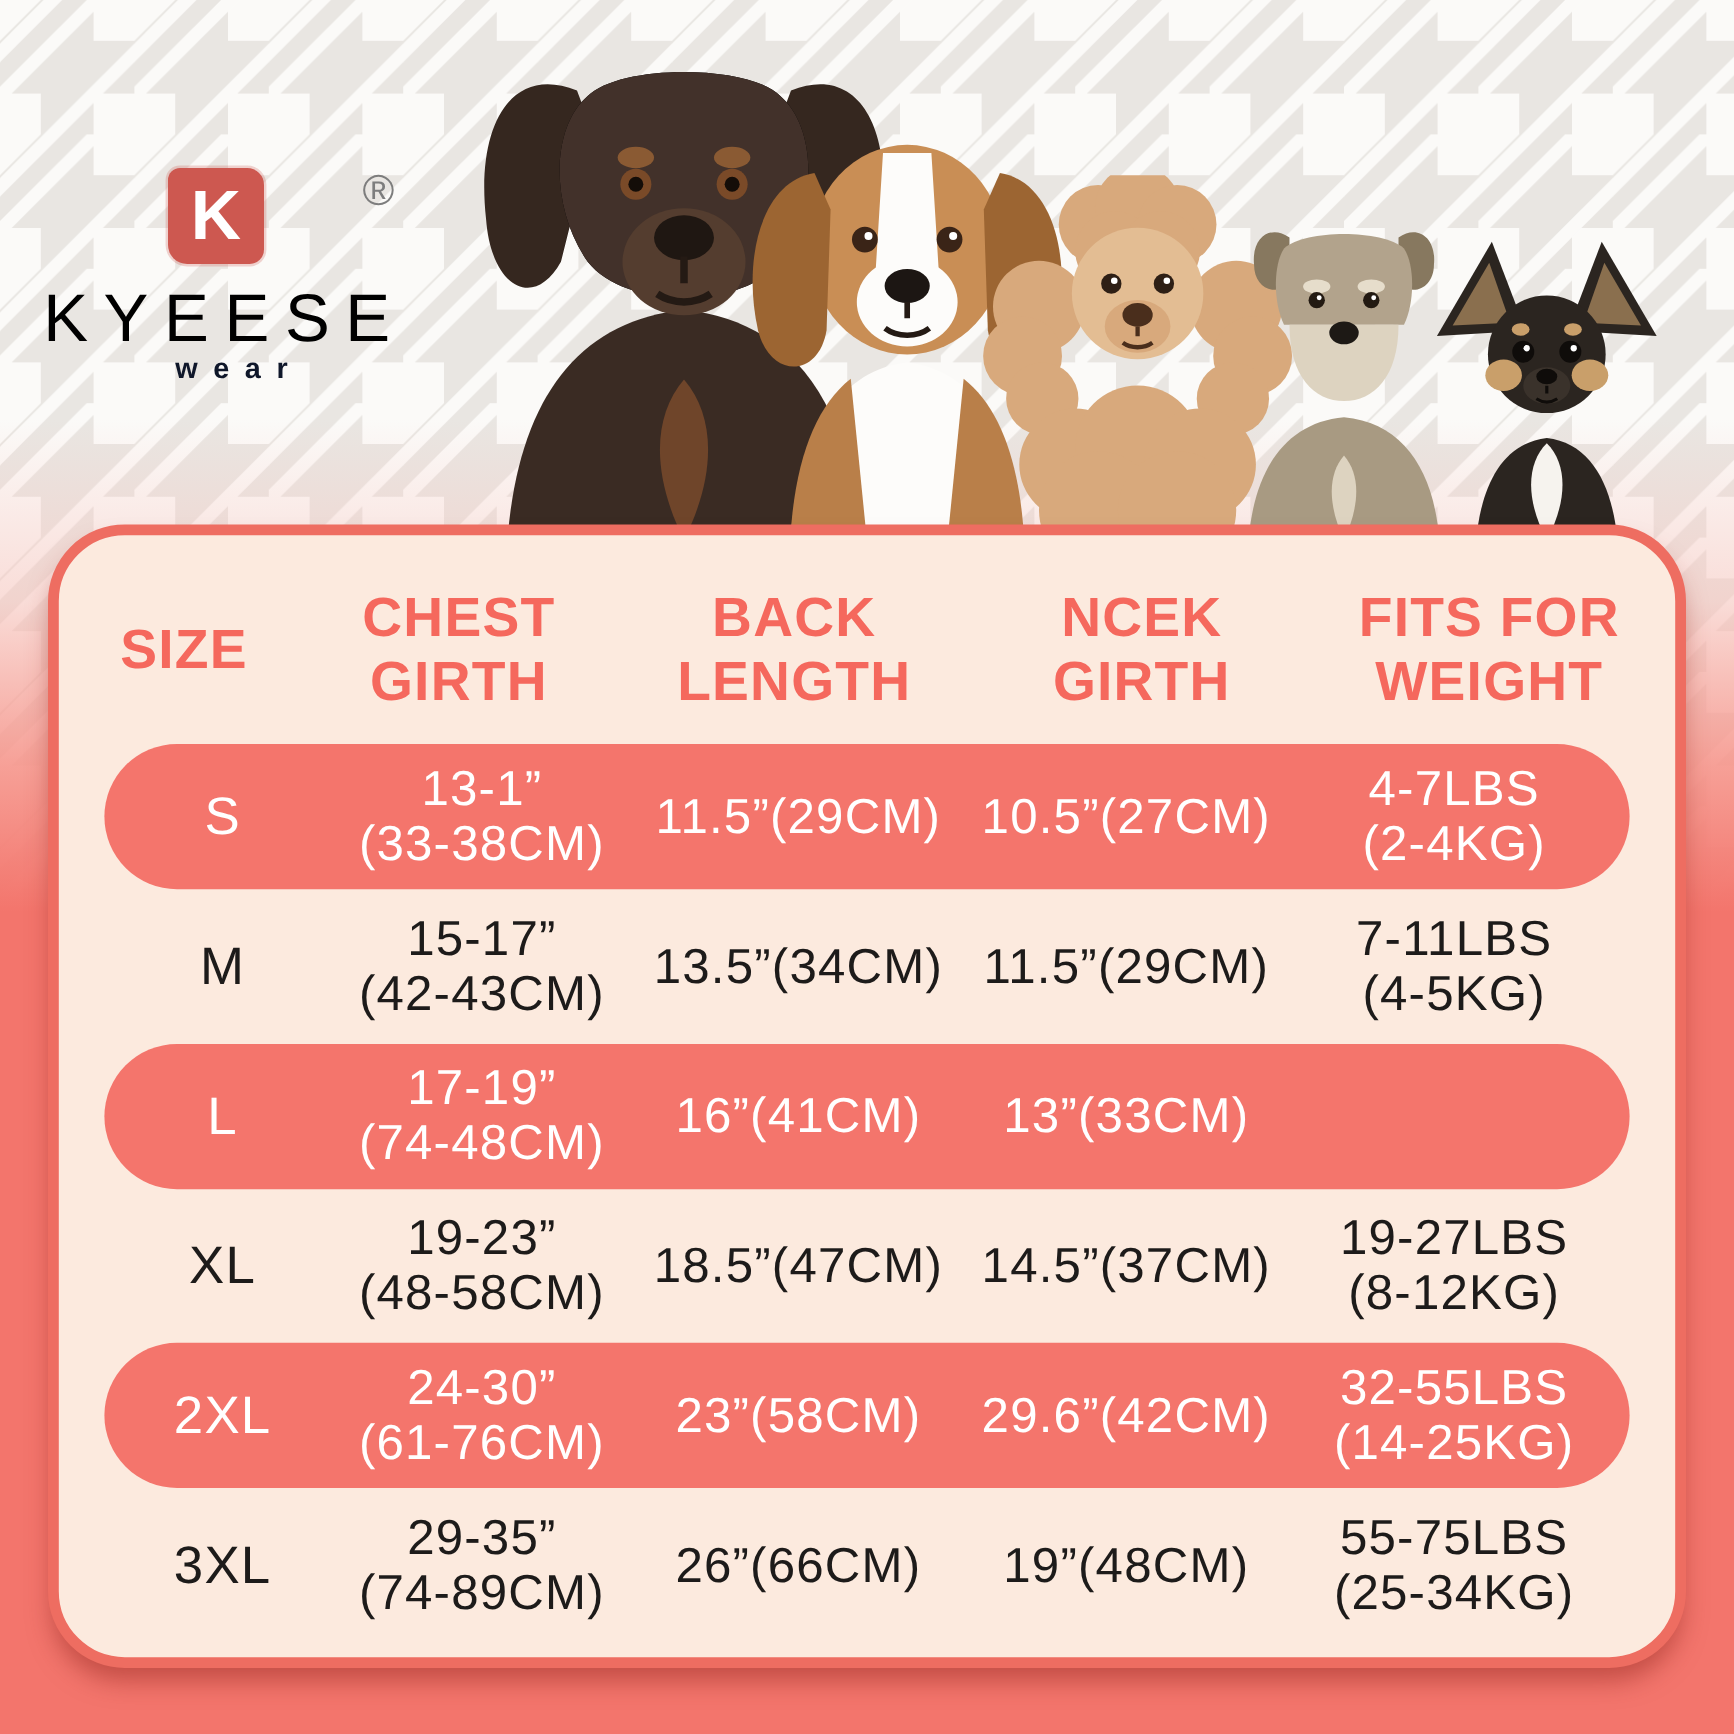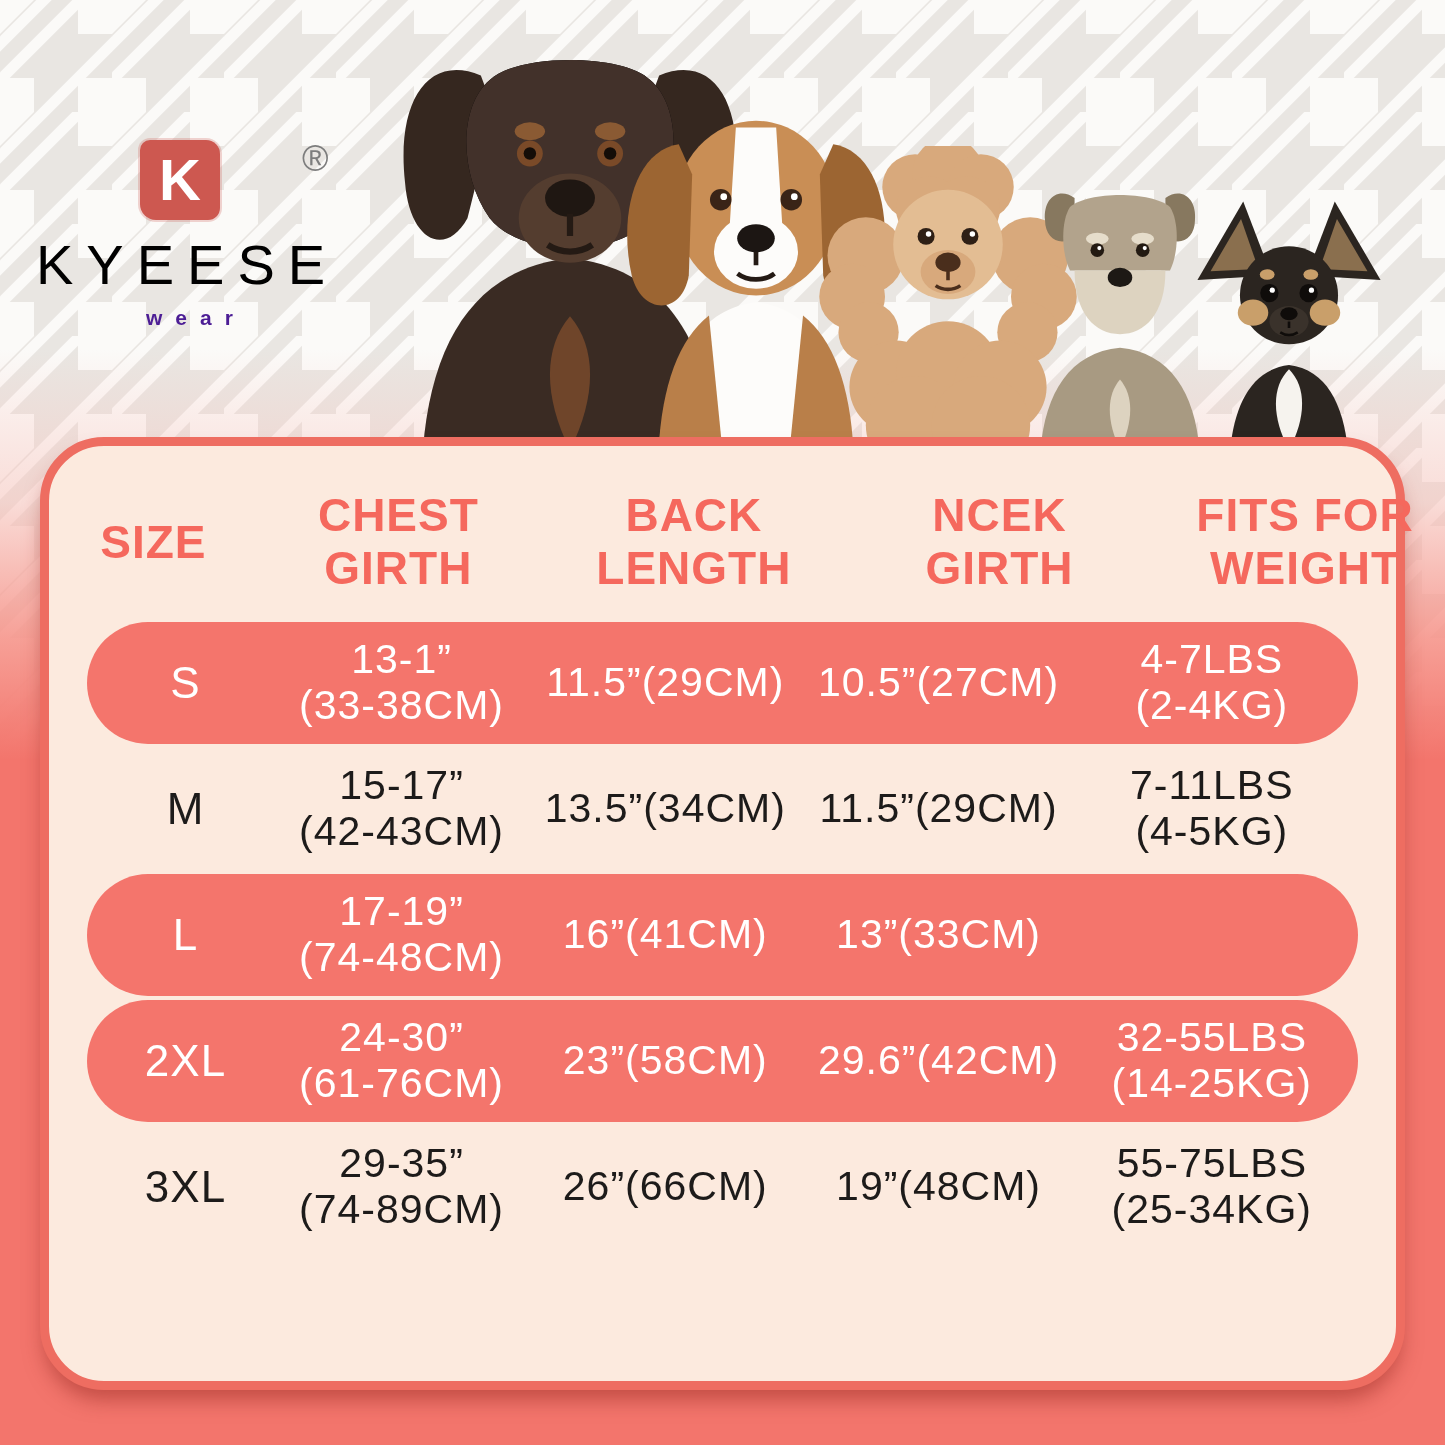--- a/index.html
+++ b/index.html
@@ -33,22 +33,22 @@
     display:flex;align-items:center;justify-content:center;
   }
   .stamp span{color:#fff;font-size:58px;font-weight:bold;line-height:1;}
   .rmark{position:absolute;left:272px;top:8px;color:#7d7d7d;font-size:36px;}
   .brandname{
     position:absolute;left:6px;top:102px;width:320px;
     color:#000000;font-size:56px;letter-spacing:13px;font-weight:400;
     white-space:nowrap;
   }
   .brandsub{
-    position:absolute;left:116px;top:176px;
-    color:#4c1d95;font-size:21px;letter-spacing:13px;font-weight:bold;
+    position:absolute;left:116px;top:164px;
+    color:#0f172a;font-size:24px;letter-spacing:13px;font-weight:bold;
   }
 
   
   .dogs{position:absolute;top:0;left:0;width:1445px;height:452px;}
   .dog{position:absolute;}
   .dog svg{display:block;width:100%;height:100%;}
   .dog-doberman{left:345px;top:22px;width:450px;height:428px;z-index:1;}
   .dog-beagle{left:588px;top:86px;width:336px;height:364px;z-index:2;}
   .dog-poodle{left:810px;top:146px;width:276px;height:304px;z-index:3;}
   .dog-schnauzer{left:1006px;top:182px;width:228px;height:268px;z-index:4;}
@@ -64,21 +64,21 @@
     box-shadow:0 14px 20px -4px rgba(150,40,32,0.5);
     z-index:10;
   }
   .tbl{position:absolute;left:0;top:0;width:100%;height:100%;
     display:flex;flex-direction:column;padding:18px 0 14px 0;box-sizing:border-box;}
   .hrow,.drow{
     display:grid;
     grid-template-columns:15.5% 18.5% 23% 20% 23%;
     align-items:center;
   }
-  .hrow{height:156px;gap:16px;}
+  .hrow{height:156px;}
   .hcell{
     text-align:center;color:#f5685d;font-weight:bold;font-size:46px;
     line-height:1.15;white-space:pre-line;letter-spacing:1px;
   }
   .drow{height:122px;margin:2px 38px;color:#1d1b1a;font-size:41px;}
   .drow .cell{text-align:center;line-height:1.12;white-space:pre-line;letter-spacing:1px;}
   .drow.pill{
     background:#f4756c;border-radius:64px;color:#ffffff;
   }
   .size-cell{font-size:44px;}
@@ -264,20 +264,29 @@
       </div>
 
       <div class="drow pill">
         <div class="cell size-cell">L</div>
         <div class="cell">17-19”
 (74-48CM)</div>
         <div class="cell">16”(41CM)</div>
         <div class="cell">13”(33CM)</div>
       </div>
 
+      <div class="drow">
+        <div class="cell size-cell">XL</div>
+        <div class="cell">19-23”
+(48-58CM)</div>
+        <div class="cell">18.5”(47CM)</div>
+        <div class="cell">14.5”(37CM)</div>
+        <div class="cell">19-27LBS
+(8-12KG)</div>
+      </div>
 
       <div class="drow pill">
         <div class="cell size-cell">2XL</div>
         <div class="cell">24-30”
 (61-76CM)</div>
         <div class="cell">23”(58CM)</div>
         <div class="cell">29.6”(42CM)</div>
         <div class="cell">32-55LBS
 (14-25KG)</div>
       </div>

